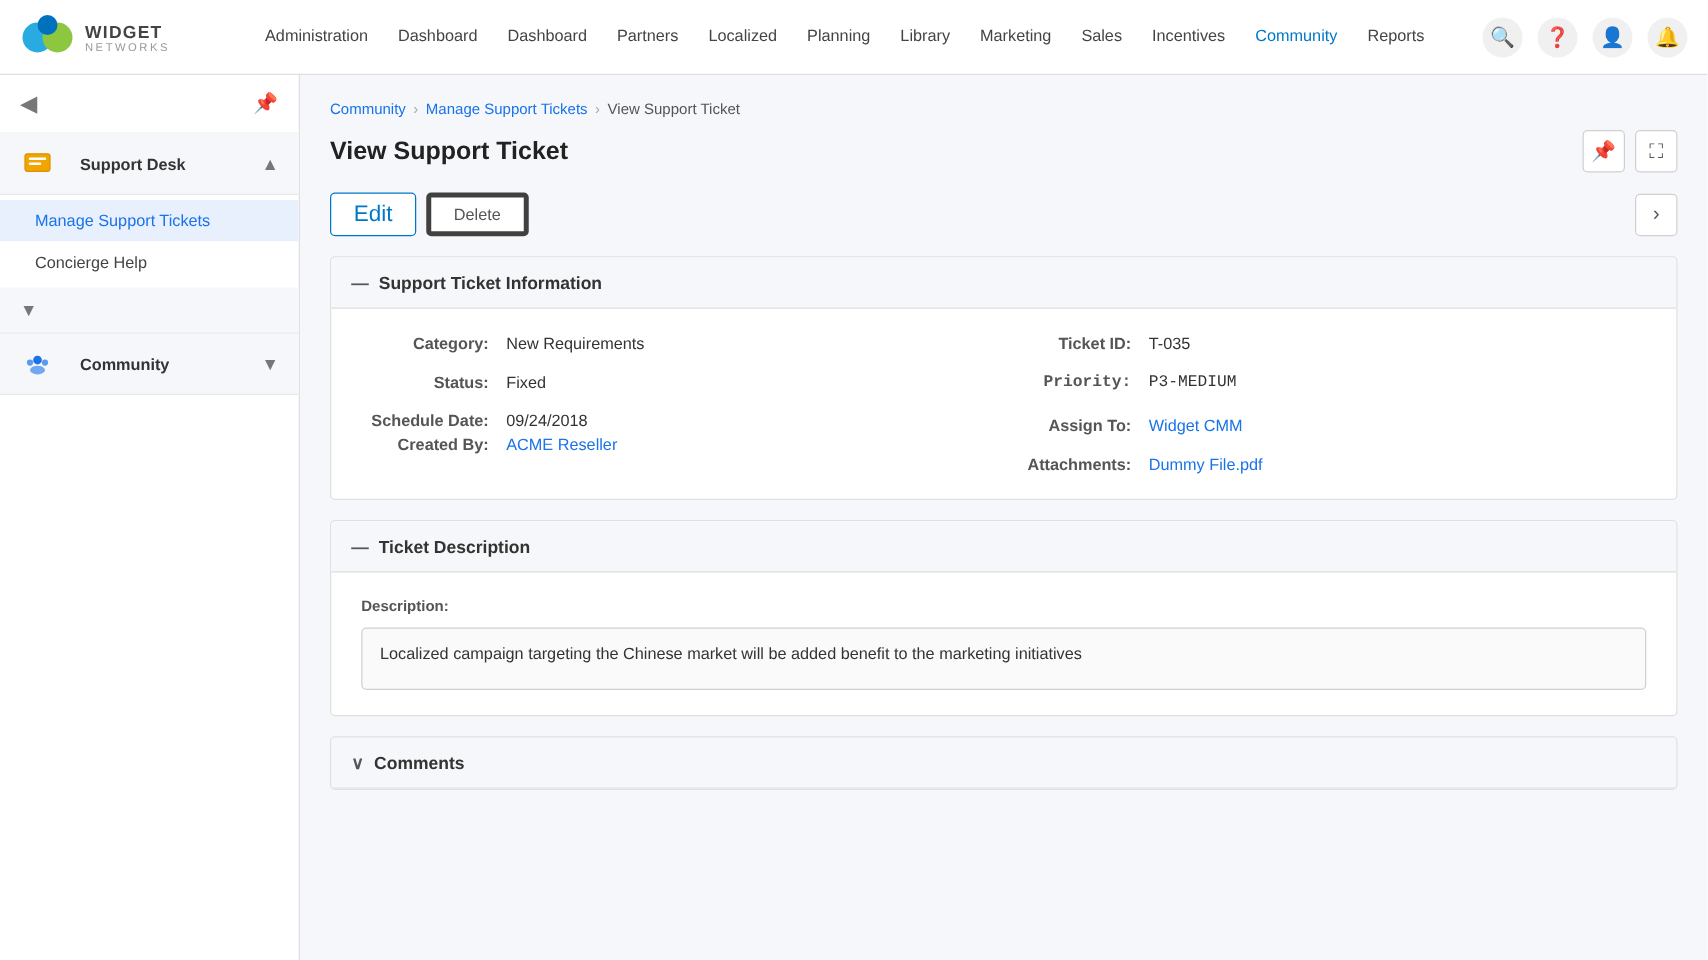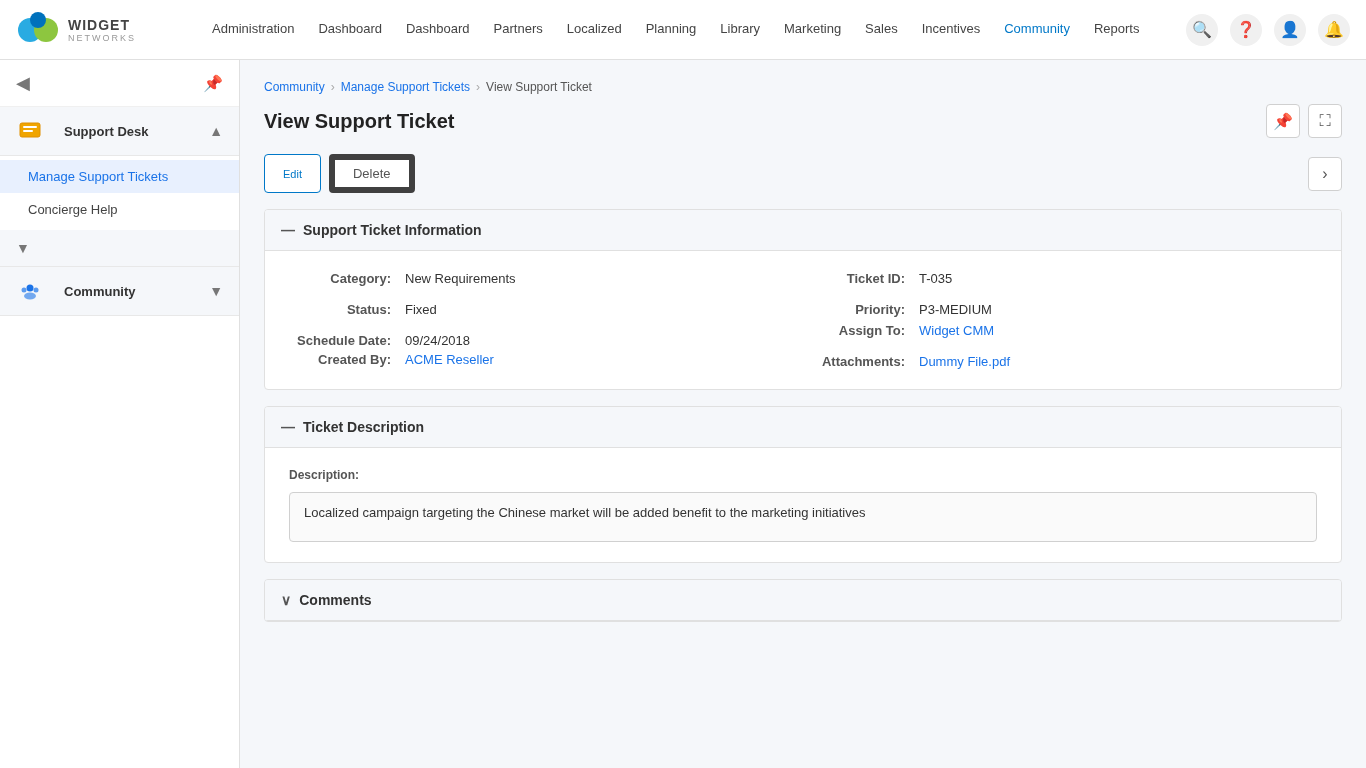--- a/index.html
+++ b/index.html
@@ -236,26 +236,26 @@
       display: flex;
       gap: 8px;
     }
     .btn-edit {
       padding: 6px 18px;
       background: #fff;
       border: 1px solid #0078c8;
       color: #0078c8;
       border-radius: 4px;
       cursor: pointer;
-      font-size: 11px;
+      font-size: 18px;
     }
     .btn-delete {
       padding: 6px 18px;
       background: #fff;
-      border: 6px solid #404040;
+      border: 4px solid #404040;
       color: #555;
       border-radius: 4px;
       cursor: pointer;
       font-size: 13px;
     }
     .btn-arrow {
       width: 34px;
       height: 34px;
       border: 1px solid #d0d0d0;
       background: #fff;
@@ -494,21 +494,21 @@
               <span class="ticket-label">Created By:</span>
               <a class="ticket-value link">ACME Reseller</a>
             </div>
           </div>
 
           <div>
             <div class="ticket-field" style="margin-bottom:16px;">
               <span class="ticket-label">Ticket ID:</span>
               <span class="ticket-value">T-035</span>
             </div>
-            <div class="ticket-field" style="margin-bottom:6px;">
+            <div class="ticket-field" style="margin-bottom:20px;font-family:Liberation Mono, monospace;">
               <span class="ticket-label">Priority:</span>
               <span class="ticket-value">P3-MEDIUM</span>
             </div>
             <div class="ticket-field" style="margin-bottom:16px;">
               <span class="ticket-label">Assign To:</span>
               <a class="ticket-value link">Widget CMM</a>
             </div>
             <div class="ticket-field">
               <span class="ticket-label">Attachments:</span>
               <a class="ticket-value link">Dummy File.pdf</a>

